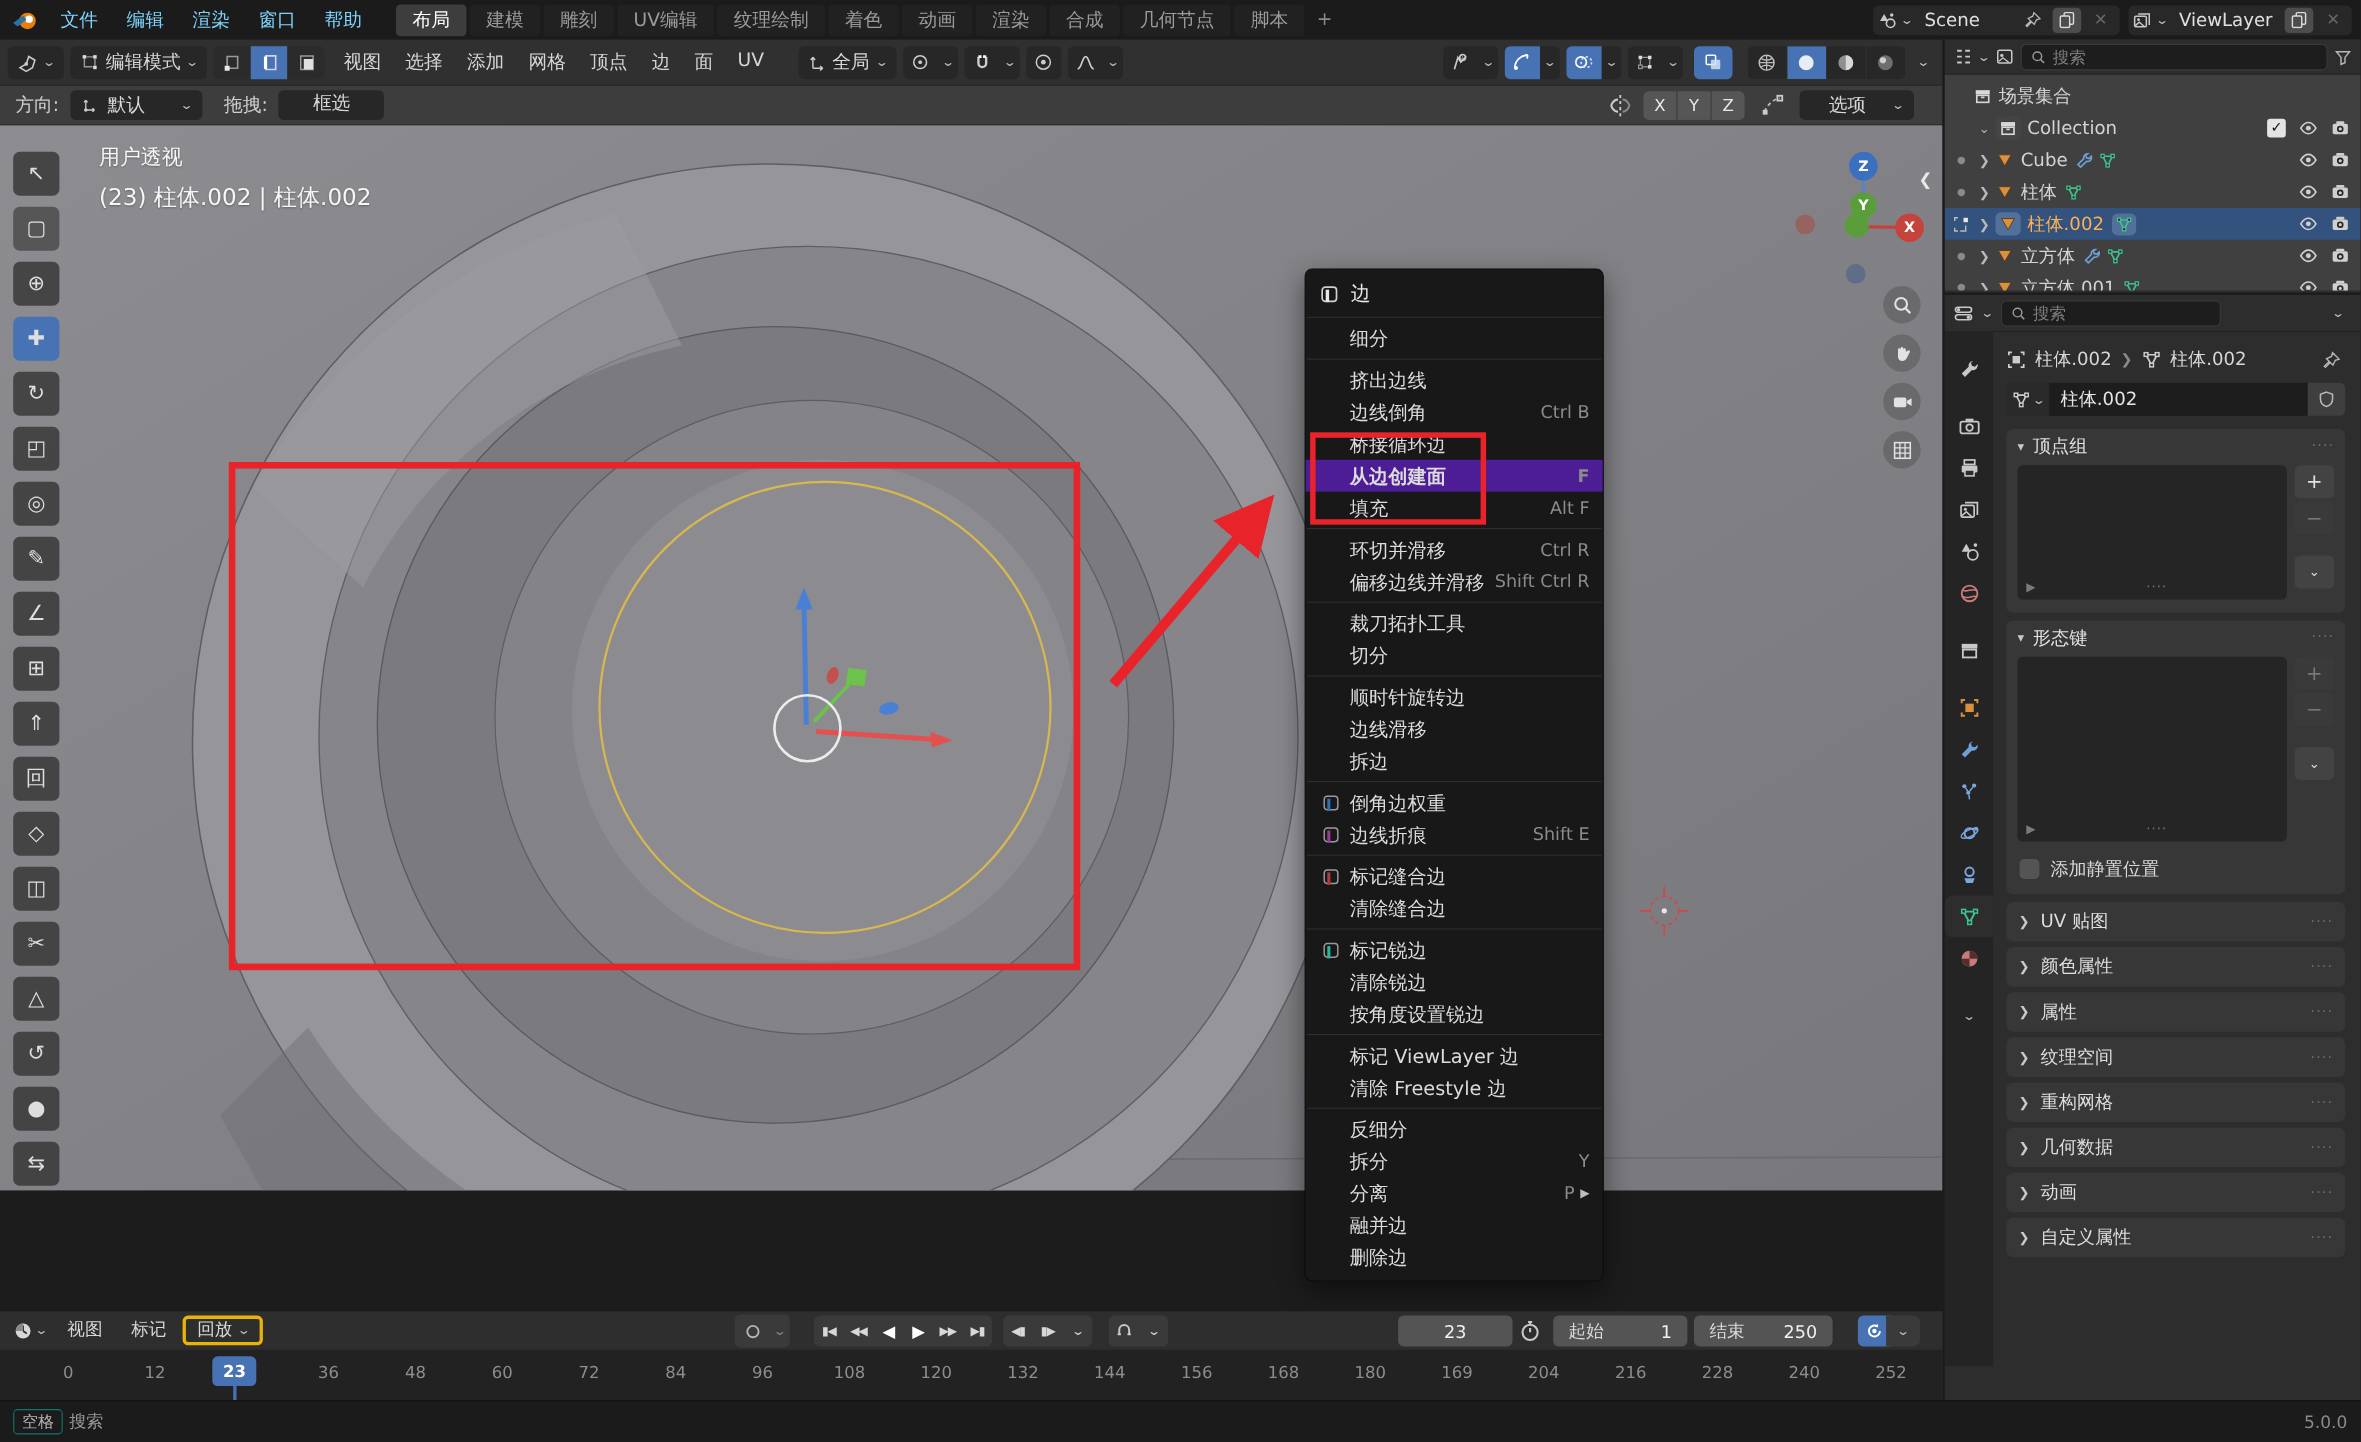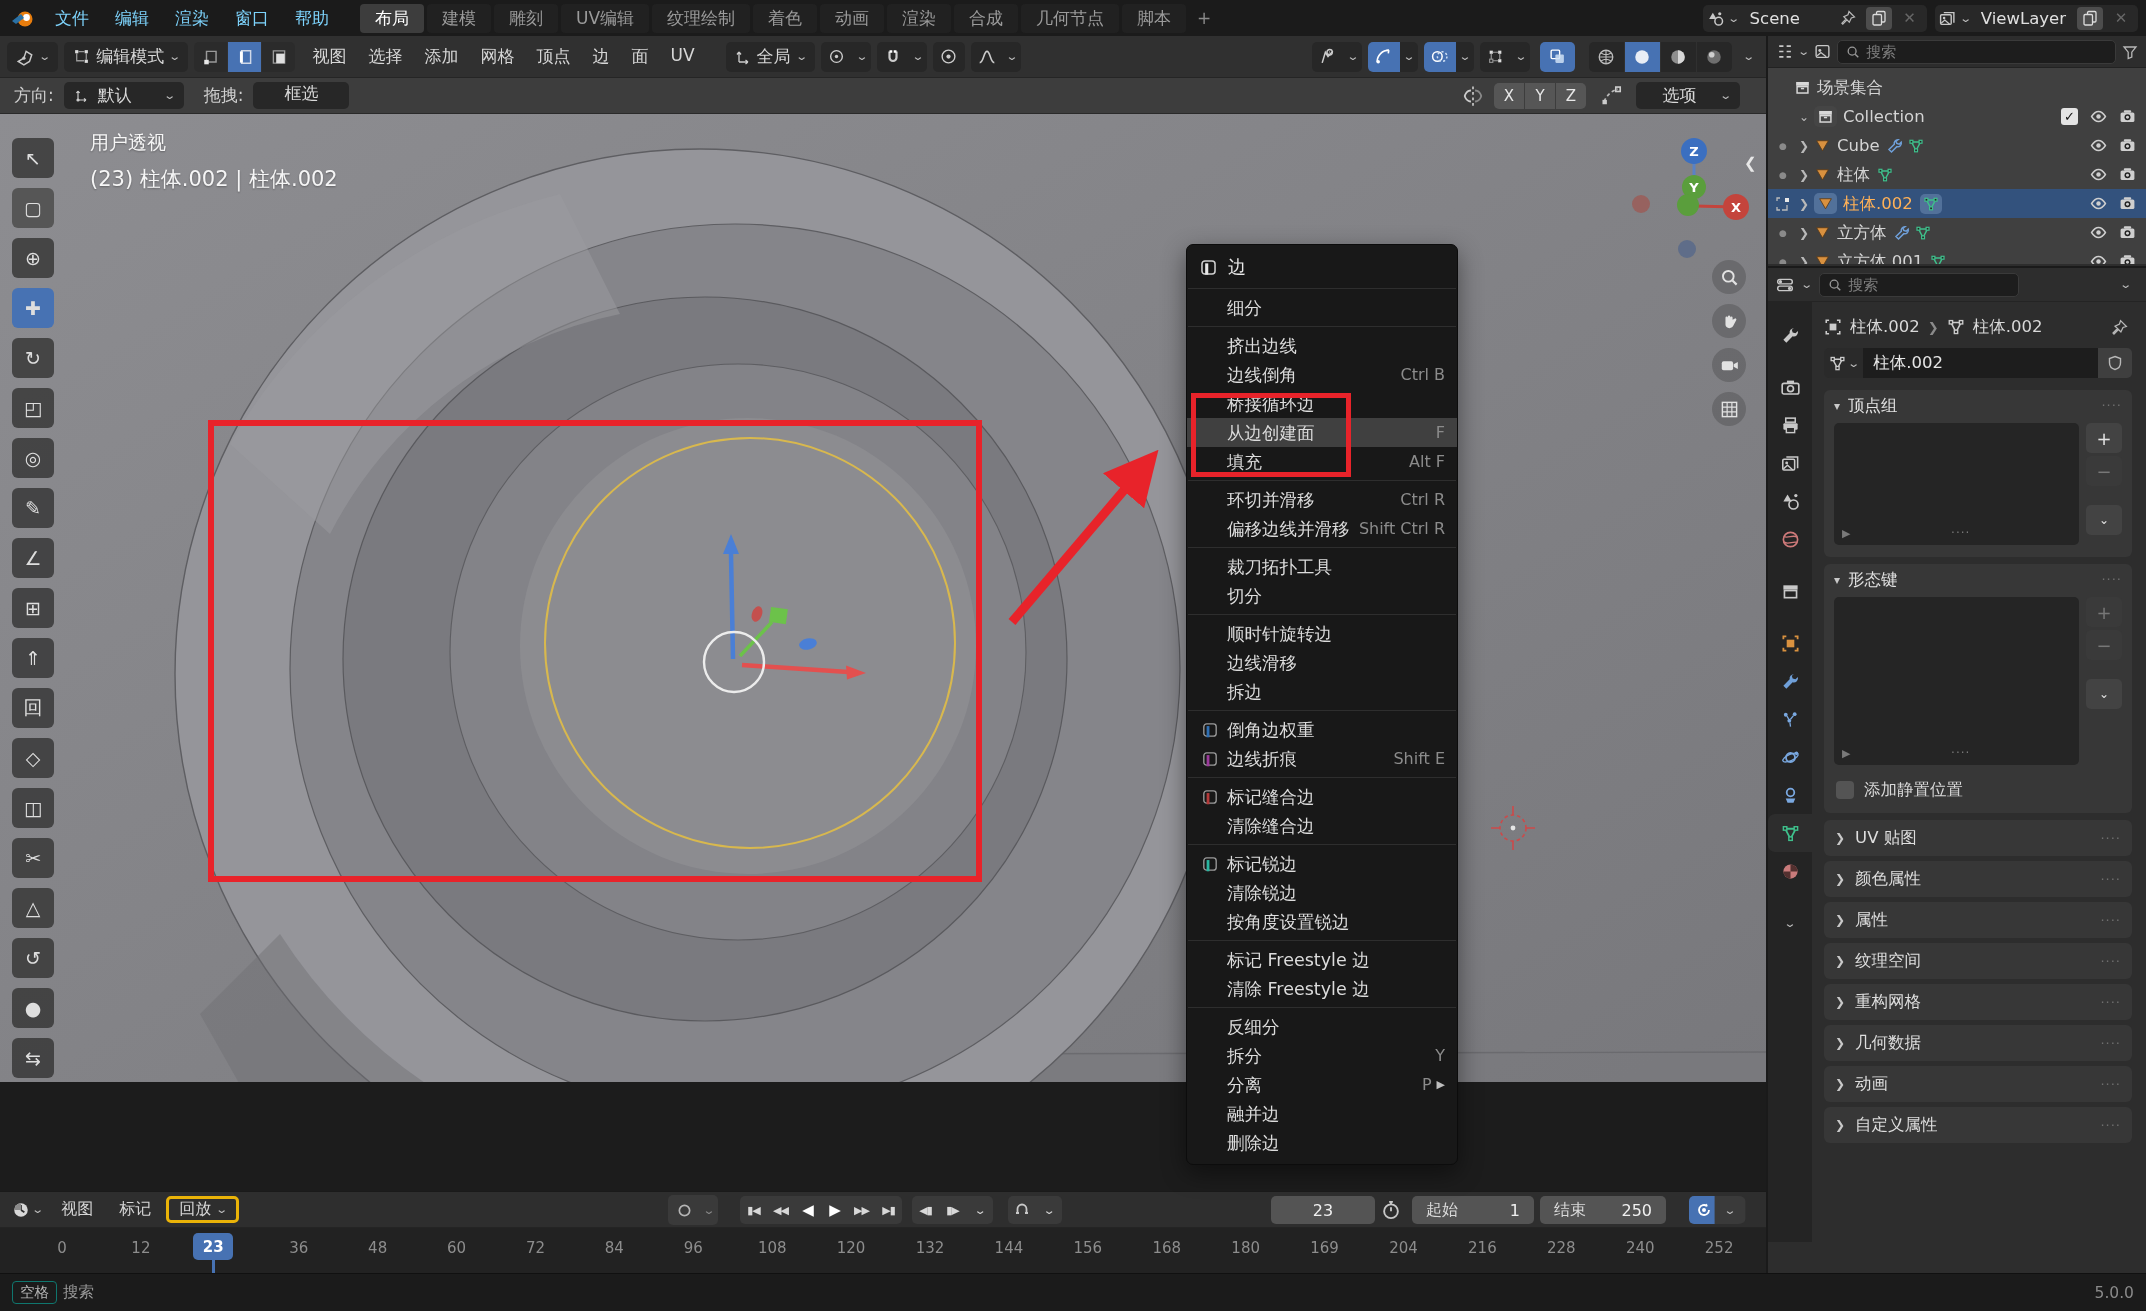--- a/index.html
+++ b/index.html
@@ -71,21 +71,21 @@
   
   #anno-rect-viewport{left:208px;top:420px;width:774px;height:462px;border:6px solid var(--red);z-index:40;}
   #anno-rect-menu{left:1191px;top:393px;width:160px;height:84px;border:5px solid var(--red);z-index:70;}
   #anno-arrow{left:990px;top:430px;z-index:45;}
 
   
   #ctx-menu{left:1186px;top:244px;width:272px;background:#181818;border:1px solid #0c0c0c;border-radius:7px;z-index:50;padding:5px 0 7px 0;box-shadow:0 8px 24px rgba(0,0,0,.45);}
   .cm-header{display:flex;align-items:center;gap:10px;height:34px;padding:0 12px;font-size:18px;color:#e8e8e8;}
   .cm-sep{height:1px;background:#2e2e2e;margin:4px 1px;}
   .cm-item{display:flex;align-items:center;height:29px;padding:0 12px 0 14px;font-size:17.5px;color:#dcdcdc;}
-  .cm-item.hl{background:#404040;}
+  .cm-item.hl{background:#4c1d95;font-weight:bold;}
   .cm-item .cm-ic{width:26px;display:flex;align-items:center;}
   .cm-item .cm-label{flex:1;padding-left:0px;}
   .cm-item.noicon .cm-label{padding-left:26px;}
   .cm-short{color:#8b8b8b;font-size:16px;}
   .cm-sub{color:#bdbdbd;font-size:11px;margin-left:5px;}
 
   
   #right-col{left:1766px;top:36px;width:380px;height:1237px;background:#2d2d2d;border-left:2px solid #1a1a1a;}
   #outliner-header{left:0;top:0;width:378px;height:32px;background:#2d2d2d;border-bottom:1px solid #222;display:flex;align-items:center;gap:6px;padding:0 8px;}
   .searchbox{flex:1;display:flex;align-items:center;gap:6px;background:#1d1d1d;border:1px solid #3a3a3a;border-radius:5px;height:24px;padding:0 8px;}
@@ -664,21 +664,21 @@
           <span class="cm-label">标记锐边</span>
         </div>
         <div class="cm-item noicon">
           <span class="cm-label">清除锐边</span>
         </div>
         <div class="cm-item noicon">
           <span class="cm-label">按角度设置锐边</span>
         </div>
         <div class="cm-sep"></div>
         <div class="cm-item noicon">
-          <span class="cm-label">标记 Freestyle 边</span>
+          <span class="cm-label">标记 ViewLayer 边</span>
         </div>
         <div class="cm-item noicon">
           <span class="cm-label">清除 Freestyle 边</span>
         </div>
         <div class="cm-sep"></div>
         <div class="cm-item noicon">
           <span class="cm-label">反细分</span>
         </div>
         <div class="cm-item noicon">
           <span class="cm-label">拆分</span>

